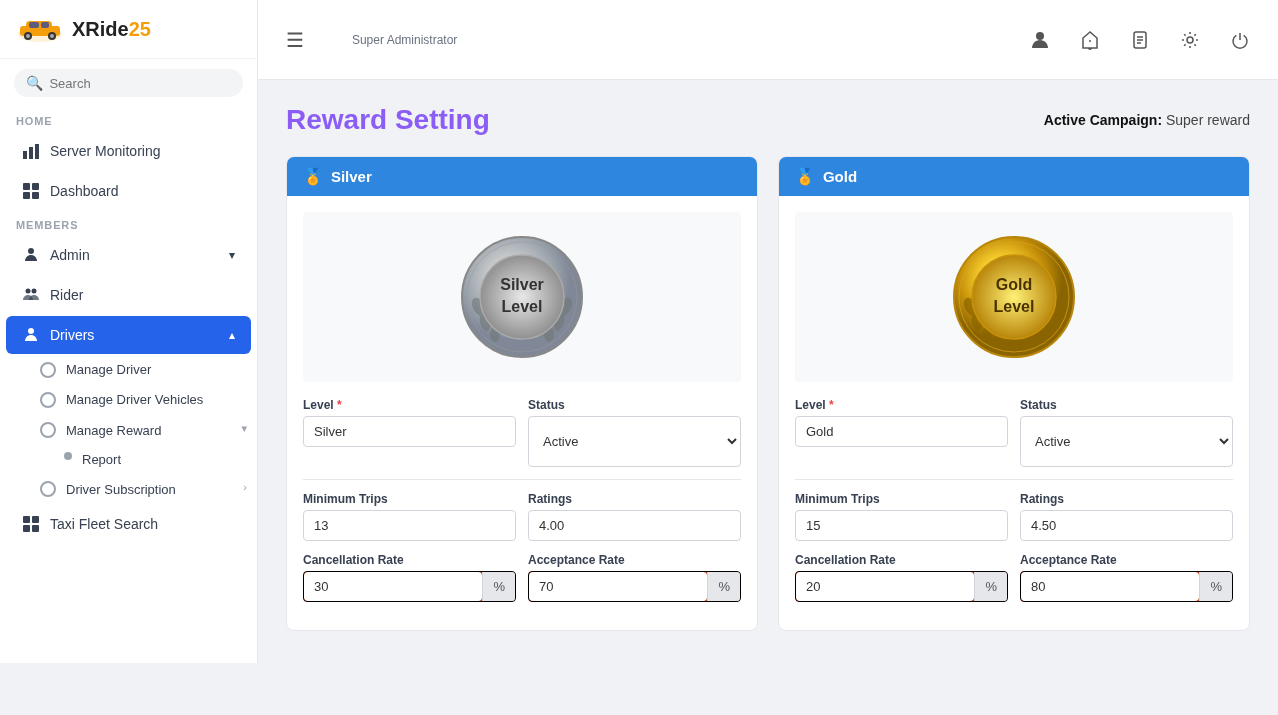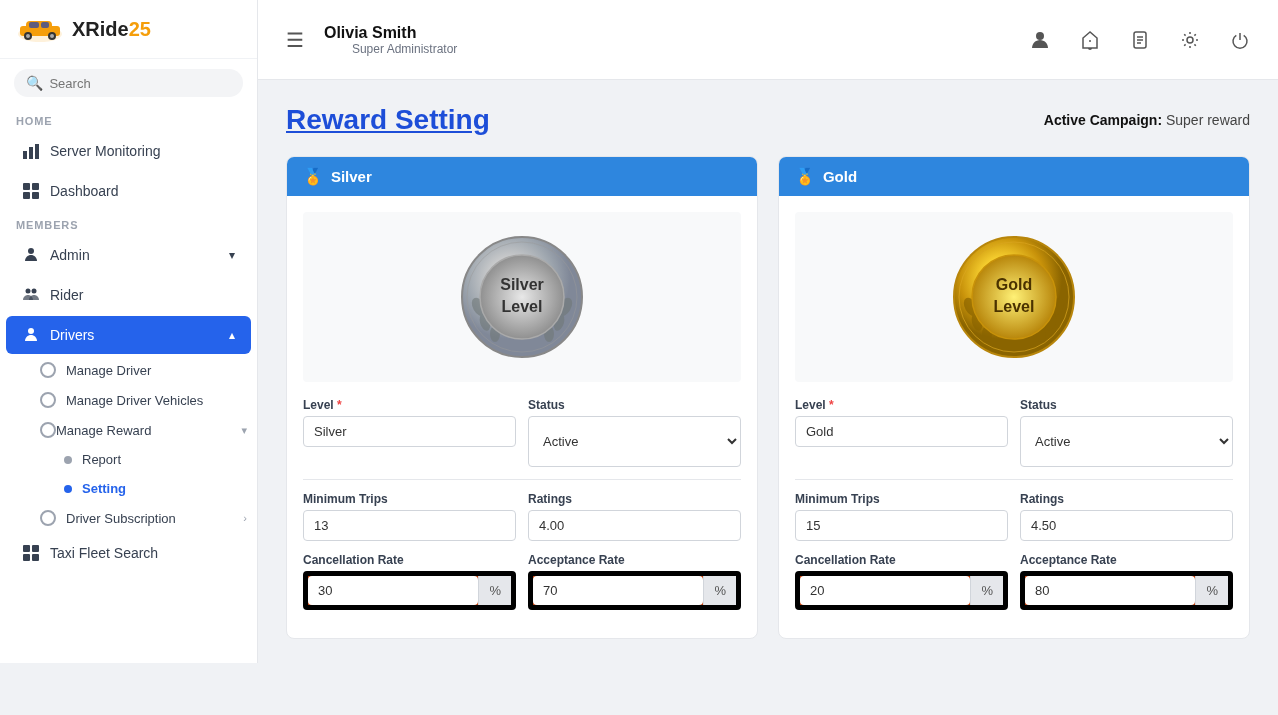--- a/index.html
+++ b/index.html
@@ -79,21 +79,20 @@
       justify-content: center;
       flex-shrink: 0;
     }
     .nav-item .chevron {
       margin-left: auto;
       font-size: 12px;
     }
     .sub-nav { margin-left: 30px; }
     .sub-nav-item {
       display: flex;
-      align-items: center;
       gap: 10px;
       padding: 7px 10px;
       font-size: 13px;
       color: #374151;
       cursor: pointer;
     }
     .sub-nav-item .dot {
       width: 8px;
       height: 8px;
       border-radius: 50%;
@@ -166,22 +165,21 @@
     }
     #page-header {
       display: flex;
       align-items: center;
       justify-content: space-between;
       margin-bottom: 20px;
     }
     #page-title {
       font-size: 28px;
       font-weight: 700;
-      color: #1d4ed8;
-      text-decoration: underline;
+      color: #8b5cf6;
     }
     #active-campaign {
       font-size: 14px;
       color: #111;
     }
     #active-campaign span { font-weight: 400; color: #444; }
 
     
     #cards-grid {
       display: grid;
@@ -262,21 +260,21 @@
       padding: 16px 10px;
       font-size: 13px;
       color: #333;
       background: #fff;
       outline: none;
       appearance: auto;
     }
     .input-with-suffix {
       display: flex;
       align-items: center;
-      border: 5px solid #000000;
+      border: 1px solid #000000;
       border-radius: 4px;
       overflow: hidden;
       background: #c2410c;
     }
     .input-with-suffix input {
       border: none;
       flex: 1;
       padding: 7px 10px;
       font-size: 13px;
       outline: none;
@@ -383,35 +381,31 @@
     <div class="sub-nav-item">
       <span class="circle-icon"></span>
       <span>Manage Driver</span>
     </div>
     <div class="sub-nav-item">
       <span class="circle-icon"></span>
       <span>Manage Driver Vehicles</span>
     </div>
 
     <div class="sub-nav-item" style="justify-content:space-between;">
-      <div style="display:flex;align-items:center;">
+      <div style="display:flex;align-items:center;gap:10px;">
         <span class="circle-icon"></span>
         <span>Manage Reward</span>
       </div>
       <span class="chevron" style="font-size:11px;color:#9ca3af;">▾</span>
     </div>
 
     <div style="margin-left:24px;">
       <div class="sub-nav-item">
         <span class="dot"></span>
         <span>Report</span>
-      </div>
-      <div class="sub-nav-item active-sub">
-        <span class="dot active-dot"></span>
-        <span>Setting</span>
       </div>
     </div>
 
     <div class="sub-nav-item" style="justify-content:space-between;">
       <div style="display:flex;align-items:center;gap:10px;">
         <span class="circle-icon"></span>
         <span>Driver Subscription</span>
       </div>
       <span class="chevron" style="font-size:11px;color:#9ca3af;">›</span>
     </div>
@@ -428,21 +422,20 @@
     </span>
     <span>Taxi Fleet Search</span>
   </div>
 </aside>
 
 <div id="main">
 
   <header id="topbar">
     <span id="menu-toggle">☰</span>
     <div id="user-info">
-      <div id="user-name">Olivia Smith</div>
       <div id="user-role">Super Administrator</div>
     </div>
     <div class="topbar-icons">
       <div class="topbar-icon">
         <svg width="20" height="20" viewBox="0 0 20 20" fill="#555">
           <circle cx="10" cy="6" r="4"></circle>
           <path d="M2 18c0-4.4 3.6-8 8-8s8 3.6 8 8H2z"></path>
         </svg>
       </div>
       <div class="topbar-icon">

